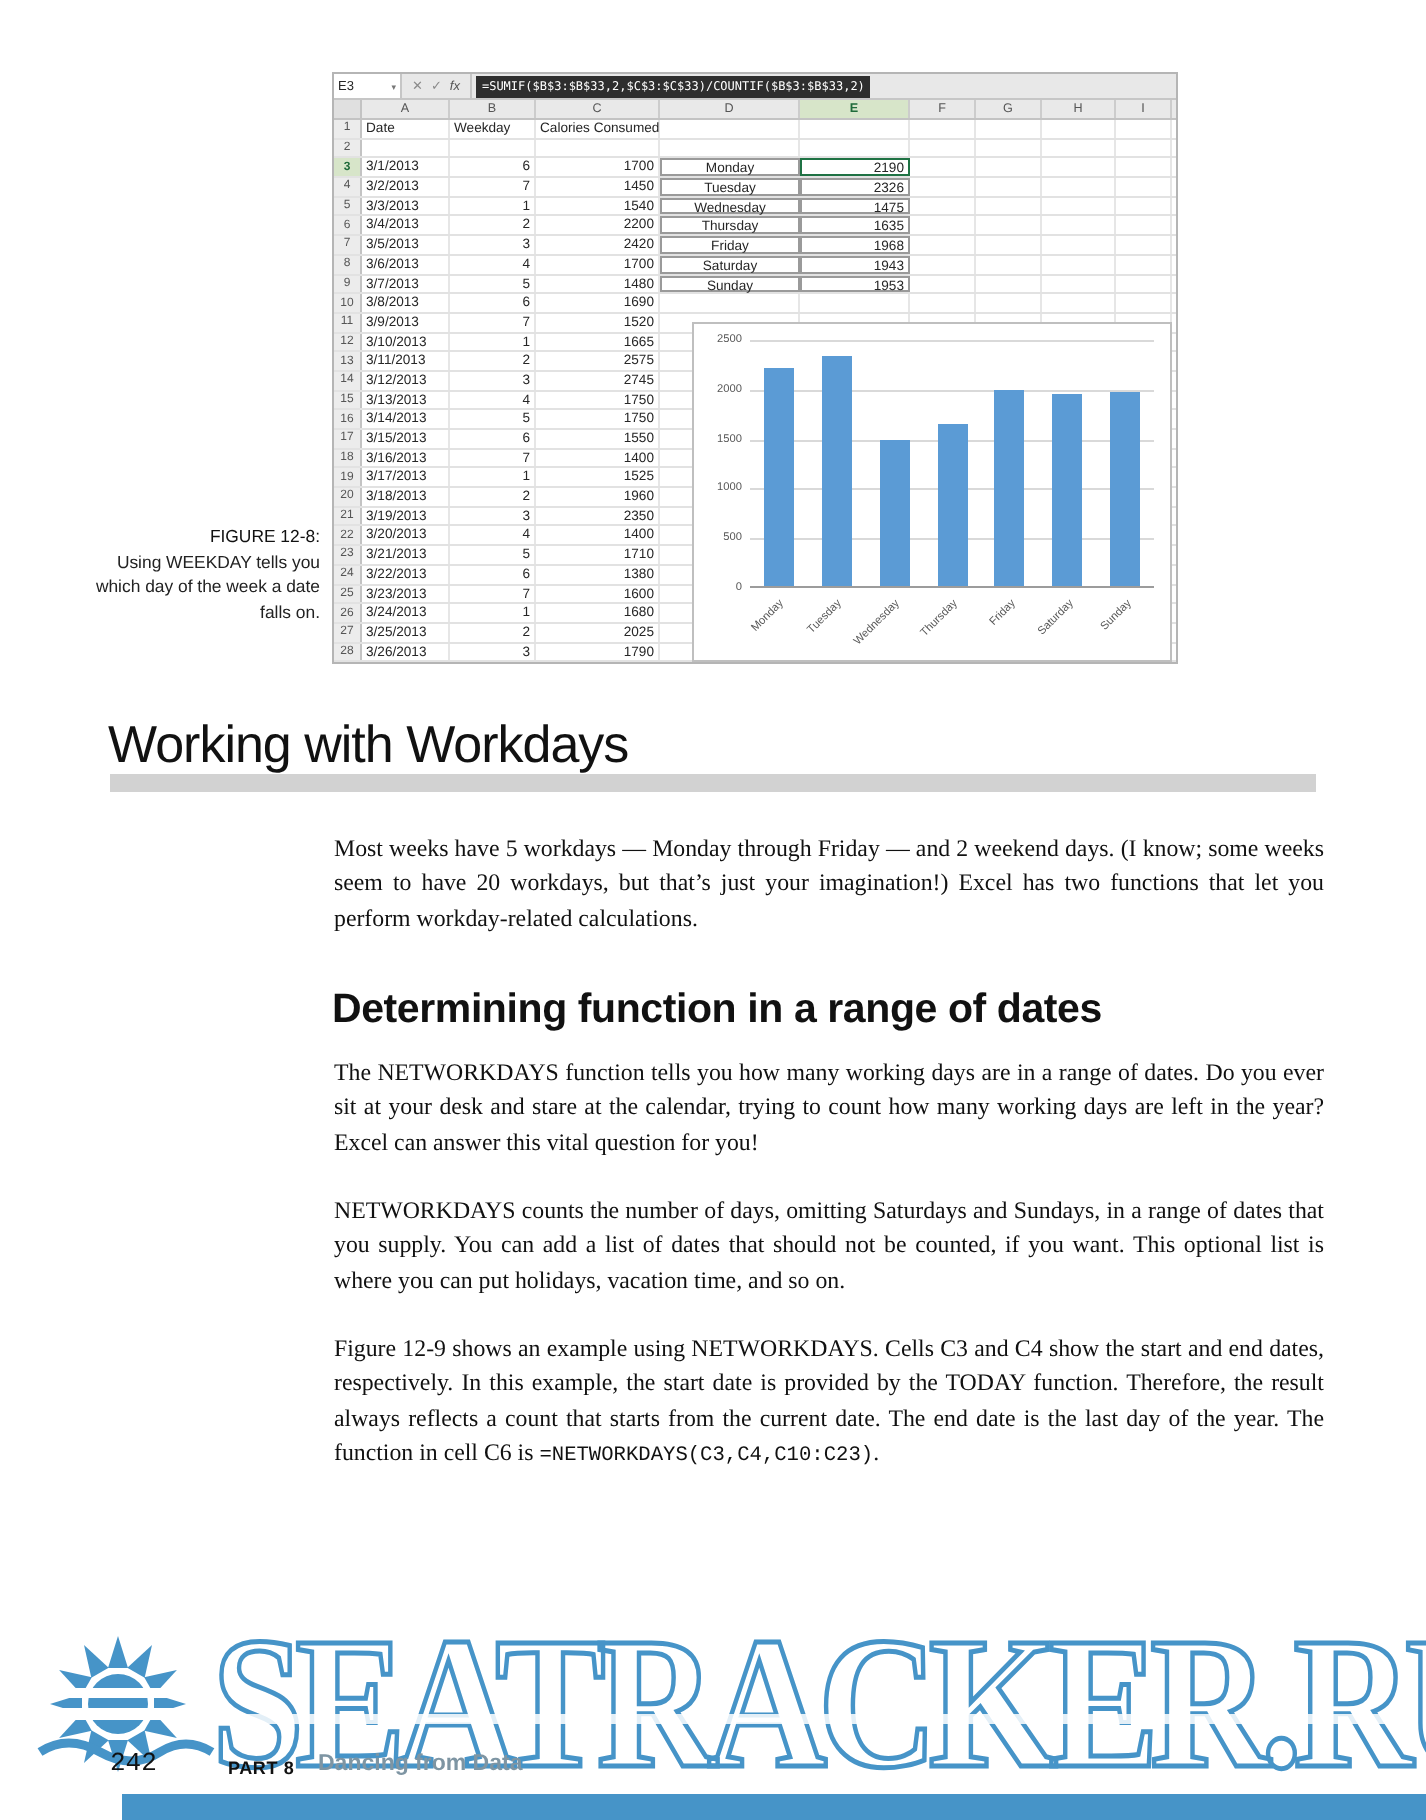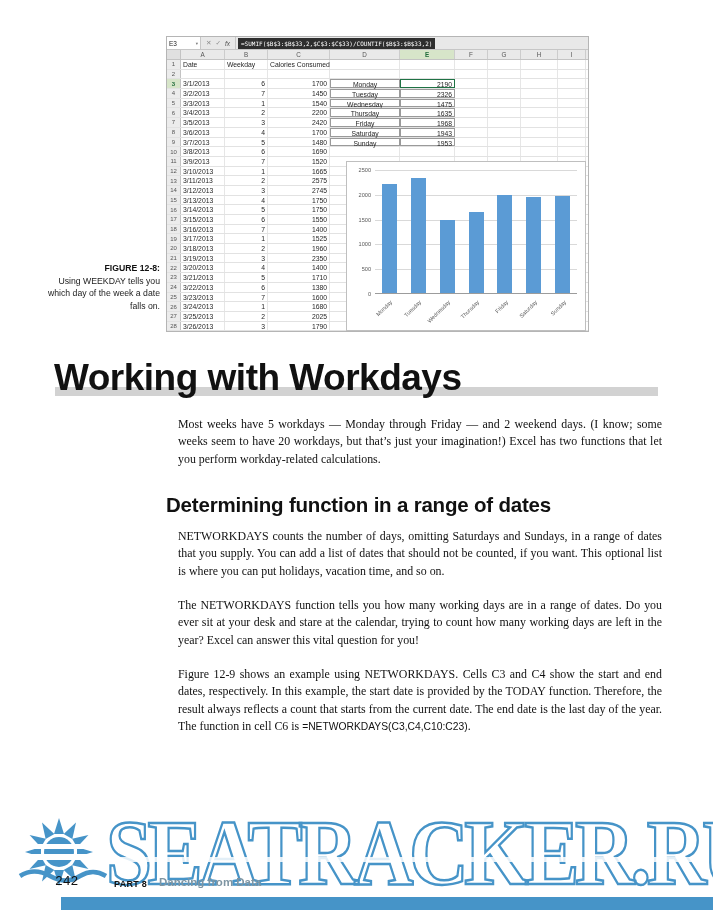--- a/index.html
+++ b/index.html
@@ -33,29 +33,29 @@
 
   .chart{position:absolute;left:179px;top:124px;width:240px;height:170px;background:#fff;border:1px solid #bfbfbf;z-index:3;overflow:hidden}
   .plot{position:absolute;left:28px;top:8px;width:202px;height:124px;border-bottom:1px solid #9c9c9c}
   .gline{position:absolute;left:0;width:100%;height:1px;background:#d9d9d9}
   .ylab{position:absolute;width:24px;text-align:right;font-size:5.6px;color:#595959}
   .vbar{position:absolute;bottom:0}
   .xlab{position:absolute;width:46px;text-align:right;font-size:5.6px;color:#595959;transform:rotate(-45deg);transform-origin:100% 0;line-height:6px;white-space:nowrap}
 
   
   .figcap{position:absolute;left:44px;top:262px;width:116px;text-align:right;font-size:8.7px;line-height:12.6px;color:#222}
-  .figcap .figlabel{display:block;font-weight:bold;color:#111}
+  .figcap .figlabel{display:block;font-weight:normal;color:#111}
 
   
-  .h1{position:absolute;left:54px;top:357px;font-size:37px;font-weight:bold;letter-spacing:-0.5px;color:#111;z-index:2}
+  .h1{position:absolute;left:54px;top:357px;font-size:26px;font-weight:normal;letter-spacing:-0.5px;color:#111;z-index:2}
   .hrule{position:absolute;left:55px;top:387px;width:603px;height:9px;background:#d2d2d2;z-index:1}
   .bodycol{position:absolute;left:166px;top:416px;width:496px;font-family:"Liberation Serif",serif;font-size:11.9px;line-height:17.3px;color:#111;text-align:justify}
-  .bodycol p{margin:0 0 17px 12px}
+  .bodycol p{margin:0 0 17px 1px}
   .h2{font-family:"Liberation Sans",sans-serif;font-size:20.5px;font-weight:bold;letter-spacing:-0.2px;margin:28px 0 15px 0;text-align:left;color:#111}
-  .bodycol code{font-family:Liberation Sans, sans-serif;font-size:10.3px}
+  .bodycol code{font-family:Liberation Mono, monospace;font-size:10.3px}
 
   
   .pagenum{position:absolute;left:55px;top:874px;font-family:Liberation Mono, monospace;font-size:13px;color:#111;z-index:6}
   .partlabel{position:absolute;left:114px;top:879px;font-size:9px;font-weight:bold;letter-spacing:0.3px;color:#111;z-index:6}
   .parttitle{position:absolute;left:159px;top:876px;font-size:11.5px;font-weight:bold;color:#7e95a3;z-index:6}
 
   
   .wmtext{position:absolute;left:106px;top:805px;font-family:"Liberation Serif",serif;font-weight:bold;font-size:94px;line-height:94px;letter-spacing:-5px;white-space:nowrap;color:rgba(255,255,255,0.35);-webkit-text-stroke:2.5px #4694c8;transform:scaleX(0.88);transform-origin:left top;z-index:5}
   .wmstripe{position:absolute;left:106px;top:857px;width:600px;height:5px;background:rgba(255,255,255,0.85);z-index:5}
   .wmbar{position:absolute;left:61px;top:897px;width:652px;height:13px;background:#4694c8;z-index:5}
@@ -466,22 +466,22 @@
     <span class="figlabel">FIGURE 12-8:</span>
     <span>Using WEEKDAY tells you which day of the week a date falls on.</span>
   </div>
 
   <div class="hrule"></div>
   <div class="h1">Working with Workdays</div>
 
   <div class="bodycol">
     <p>Most weeks have 5 workdays — Monday through Friday — and 2 weekend days. (I know; some weeks seem to have 20 workdays, but that’s just your imagination!) Excel has two functions that let you perform workday-related calculations.</p>
     <div class="h2">Determining function in a range of dates</div>
+    <p>The NETWORKDAYS function tells you how many working days are in a range of dates. Do you ever sit at your desk and stare at the calendar, trying to count how many working days are left in the year? Excel can answer this vital question for you!</p>
     <p>NETWORKDAYS counts the number of days, omitting Saturdays and Sundays, in a range of dates that you supply. You can add a list of dates that should not be counted, if you want. This optional list is where you can put holidays, vacation time, and so on.</p>
-    <p>The NETWORKDAYS function tells you how many working days are in a range of dates. Do you ever sit at your desk and stare at the calendar, trying to count how many working days are left in the year? Excel can answer this vital question for you!</p>
     <p><span>Figure 12-9 shows an example using NETWORKDAYS. Cells C3 and C4 show the start and end dates, respectively. In this example, the start date is provided by the TODAY function. Therefore, the result always reflects a count that starts from the current date. The end date is the last day of the year. The function in cell C6 is </span><code>=NETWORKDAYS(C3,C4,C10:C23)</code><span>.</span></p>
   </div>
 
   <div class="pagenum">242</div>
   <div class="partlabel">PART 8</div>
   <div class="parttitle">Dancing from Data</div>
 
   <svg class="sun" width="102" height="84" viewBox="0 0 102 84">
     <g fill="#4694c8">
       <circle cx="47" cy="40" r="15"></circle>

